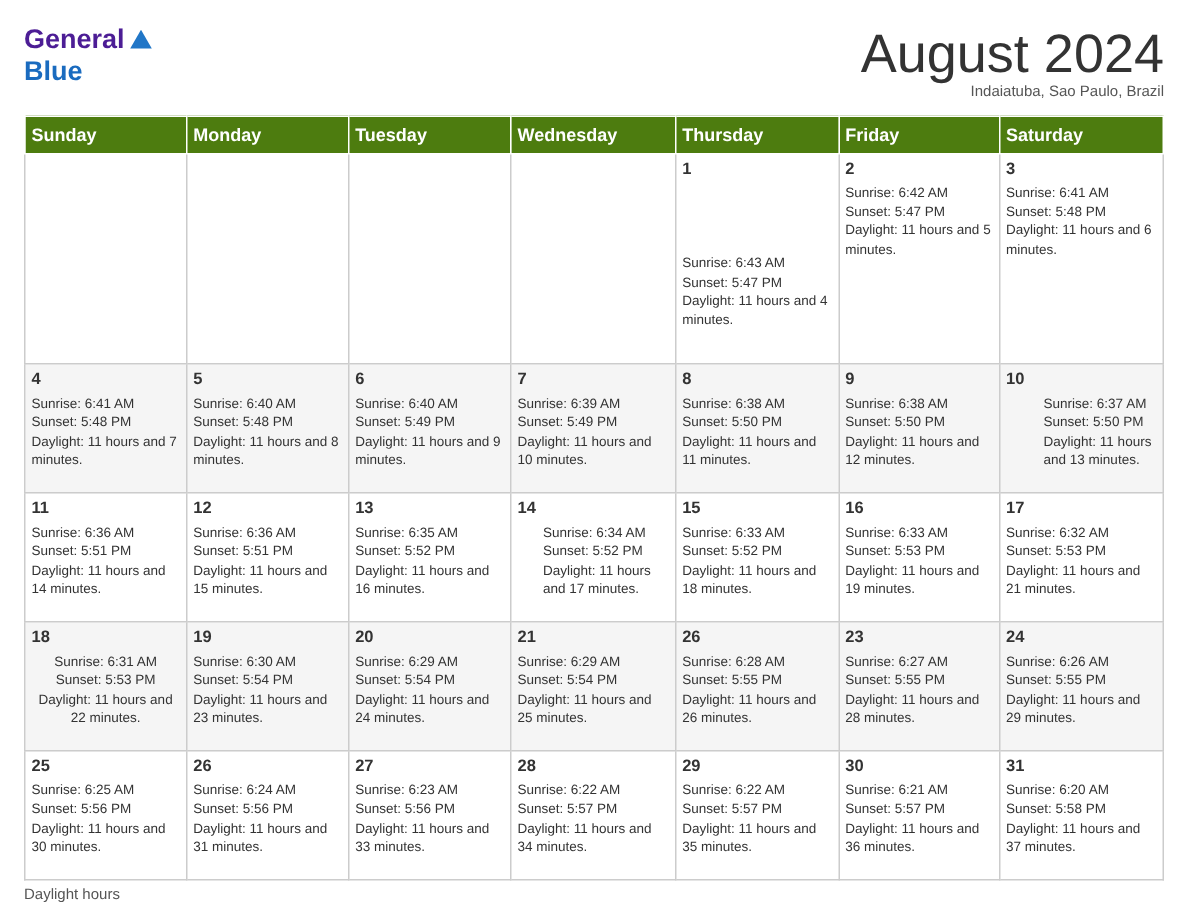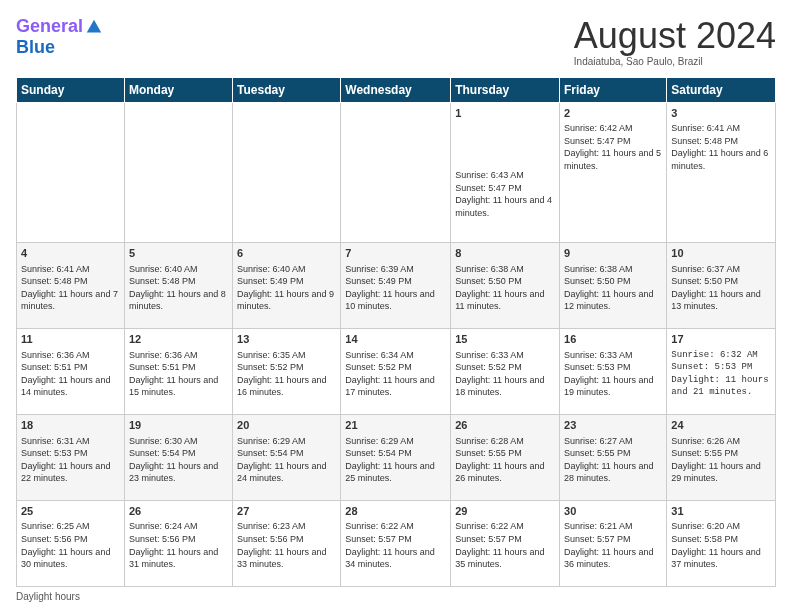--- a/index.html
+++ b/index.html
@@ -28,52 +28,52 @@
       flex-direction: column;
       align-items: flex-start;
     }
     .logo-text {
       display: flex;
       align-items: center;
     }
     .logo-general {
       font-size: 18px;
       font-weight: bold;
-      color: #8b5cf6;
+      color: #4c1d95;
     }
     .logo-blue {
       font-size: 18px;
       font-weight: bold;
       color: #1a6bbf;
     }
     .logo-icon {
       width: 18px;
       height: 18px;
       margin-left: 2px;
     }
     .title-block {
-      text-align: left;
+      text-align: right;
     }
     .title-month {
       font-size: 36px;
       font-weight: normal;
       color: #333;
       line-height: 1.1;
     }
     .title-location {
       font-size: 10px;
       color: #555;
     }
     .calendar-table {
       width: 100%;
       border-collapse: collapse;
       flex: 1;
     }
     .calendar-table th {
-      background-color: #0c4a6e;
+      background-color: #4d7c0f;
       color: #fff;
       font-size: 12px;
       font-weight: bold;
       padding: 5px 4px;
       text-align: left;
       border: 1px solid #fff;
     }
     .calendar-table td {
       border: 1px solid #ccc;
       vertical-align: top;
@@ -198,21 +198,21 @@
 Daylight: 11 hours and 11 minutes.</div>
           </td>
           <td>
             <span class="day-number">9</span>
             <div class="day-info" style="white-space: pre-line;">Sunrise: 6:38 AM
 Sunset: 5:50 PM
 Daylight: 11 hours and 12 minutes.</div>
           </td>
           <td>
             <span class="day-number">10</span>
-            <div class="day-info" style="white-space: pre-line;">Sunrise: 6:37 AM
+            <div class="day-info" style="white-space: pre-line; margin-left: 25px;">Sunrise: 6:37 AM
 Sunset: 5:50 PM
 Daylight: 11 hours and 13 minutes.</div>
           </td>
         </tr>
         <tr>
           <td>
             <span class="day-number">11</span>
             <div class="day-info" style="white-space: pre-line;">Sunrise: 6:36 AM
 Sunset: 5:51 PM
 Daylight: 11 hours and 14 minutes.</div>
@@ -224,47 +224,47 @@
 Daylight: 11 hours and 15 minutes.</div>
           </td>
           <td>
             <span class="day-number">13</span>
             <div class="day-info" style="white-space: pre-line;">Sunrise: 6:35 AM
 Sunset: 5:52 PM
 Daylight: 11 hours and 16 minutes.</div>
           </td>
           <td>
             <span class="day-number">14</span>
-            <div class="day-info" style="white-space: pre-line;">Sunrise: 6:34 AM
+            <div class="day-info" style="white-space: pre-line; margin-left: 17px;">Sunrise: 6:34 AM
 Sunset: 5:52 PM
 Daylight: 11 hours and 17 minutes.</div>
           </td>
           <td>
             <span class="day-number">15</span>
             <div class="day-info" style="white-space: pre-line;">Sunrise: 6:33 AM
 Sunset: 5:52 PM
 Daylight: 11 hours and 18 minutes.</div>
           </td>
           <td>
             <span class="day-number">16</span>
             <div class="day-info" style="white-space: pre-line;">Sunrise: 6:33 AM
 Sunset: 5:53 PM
 Daylight: 11 hours and 19 minutes.</div>
           </td>
           <td>
             <span class="day-number">17</span>
-            <div class="day-info" style="white-space: pre-line; font-family: Liberation Mono, monospace;">Sunrise: 6:32 AM
+            <div class="day-info" style="white-space: pre-line;">Sunrise: 6:32 AM
 Sunset: 5:53 PM
 Daylight: 11 hours and 21 minutes.</div>
           </td>
         </tr>
         <tr>
           <td>
             <span class="day-number">18</span>
-            <div class="day-info" style="white-space: pre-line;">Sunrise: 6:31 AM
+            <div class="day-info" style="white-space: pre-line; text-align: center;">Sunrise: 6:31 AM
 Sunset: 5:53 PM
 Daylight: 11 hours and 22 minutes.</div>
           </td>
           <td>
             <span class="day-number">19</span>
             <div class="day-info" style="white-space: pre-line;">Sunrise: 6:30 AM
 Sunset: 5:54 PM
 Daylight: 11 hours and 23 minutes.</div>
           </td>
           <td>

